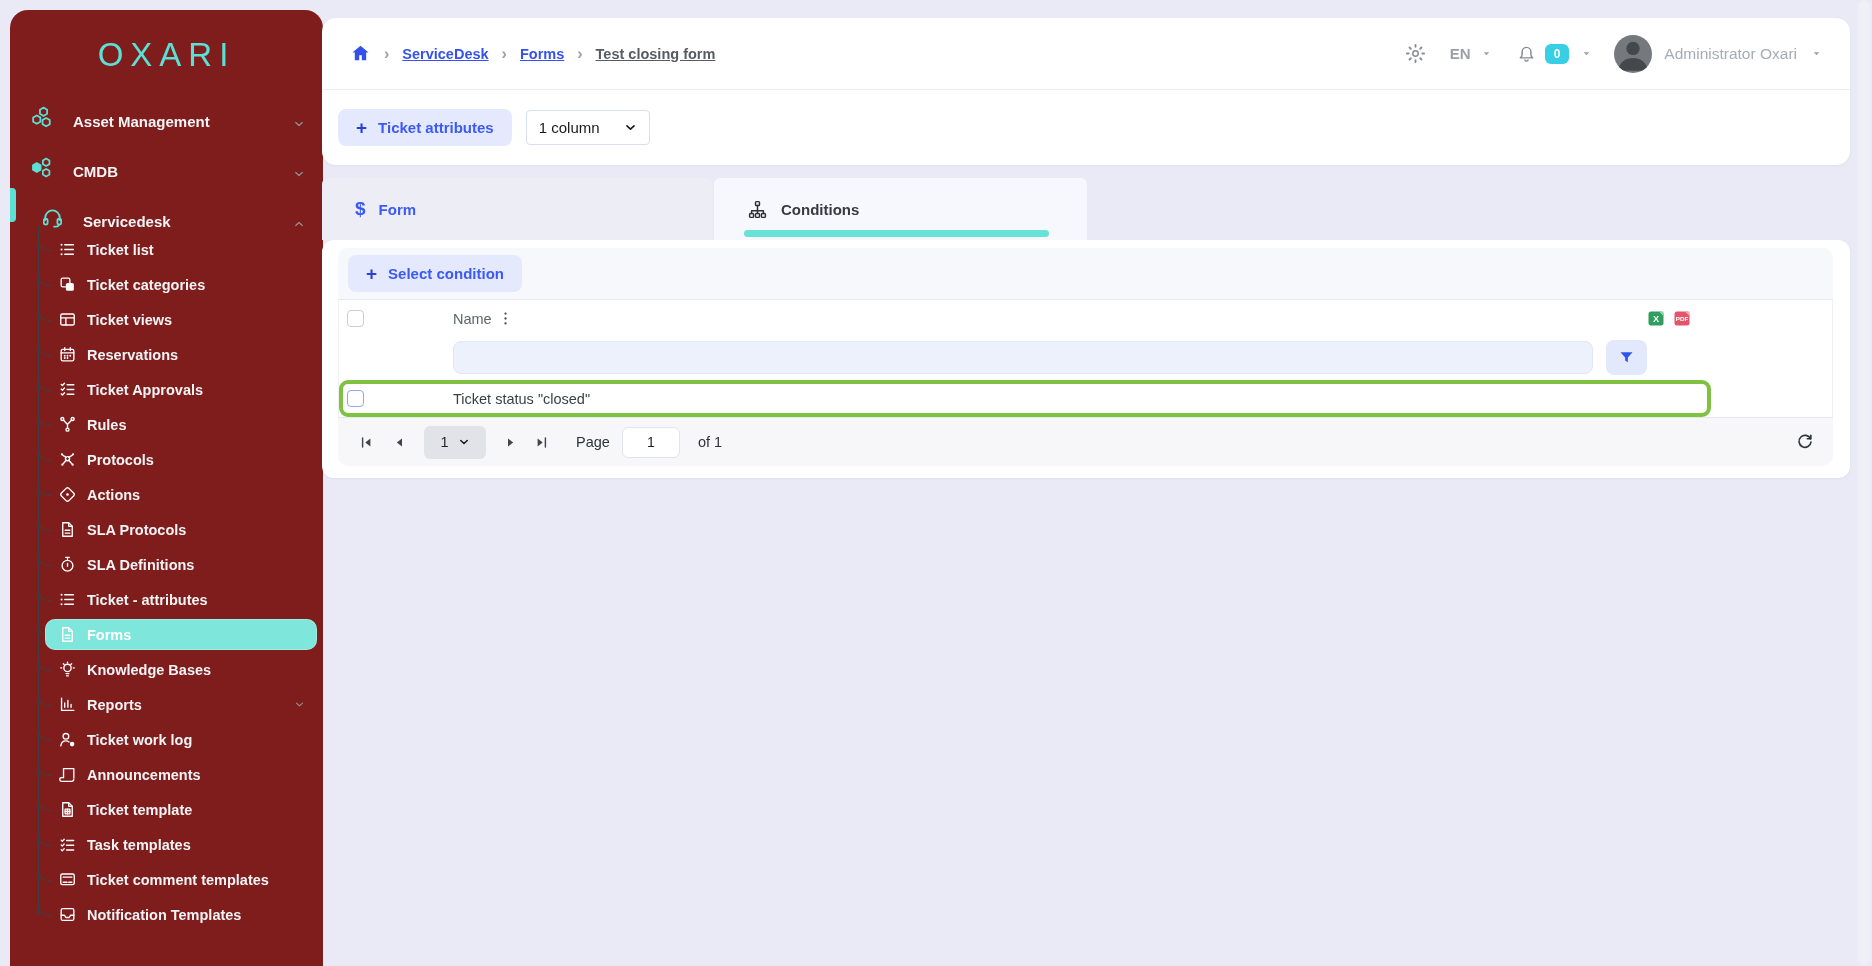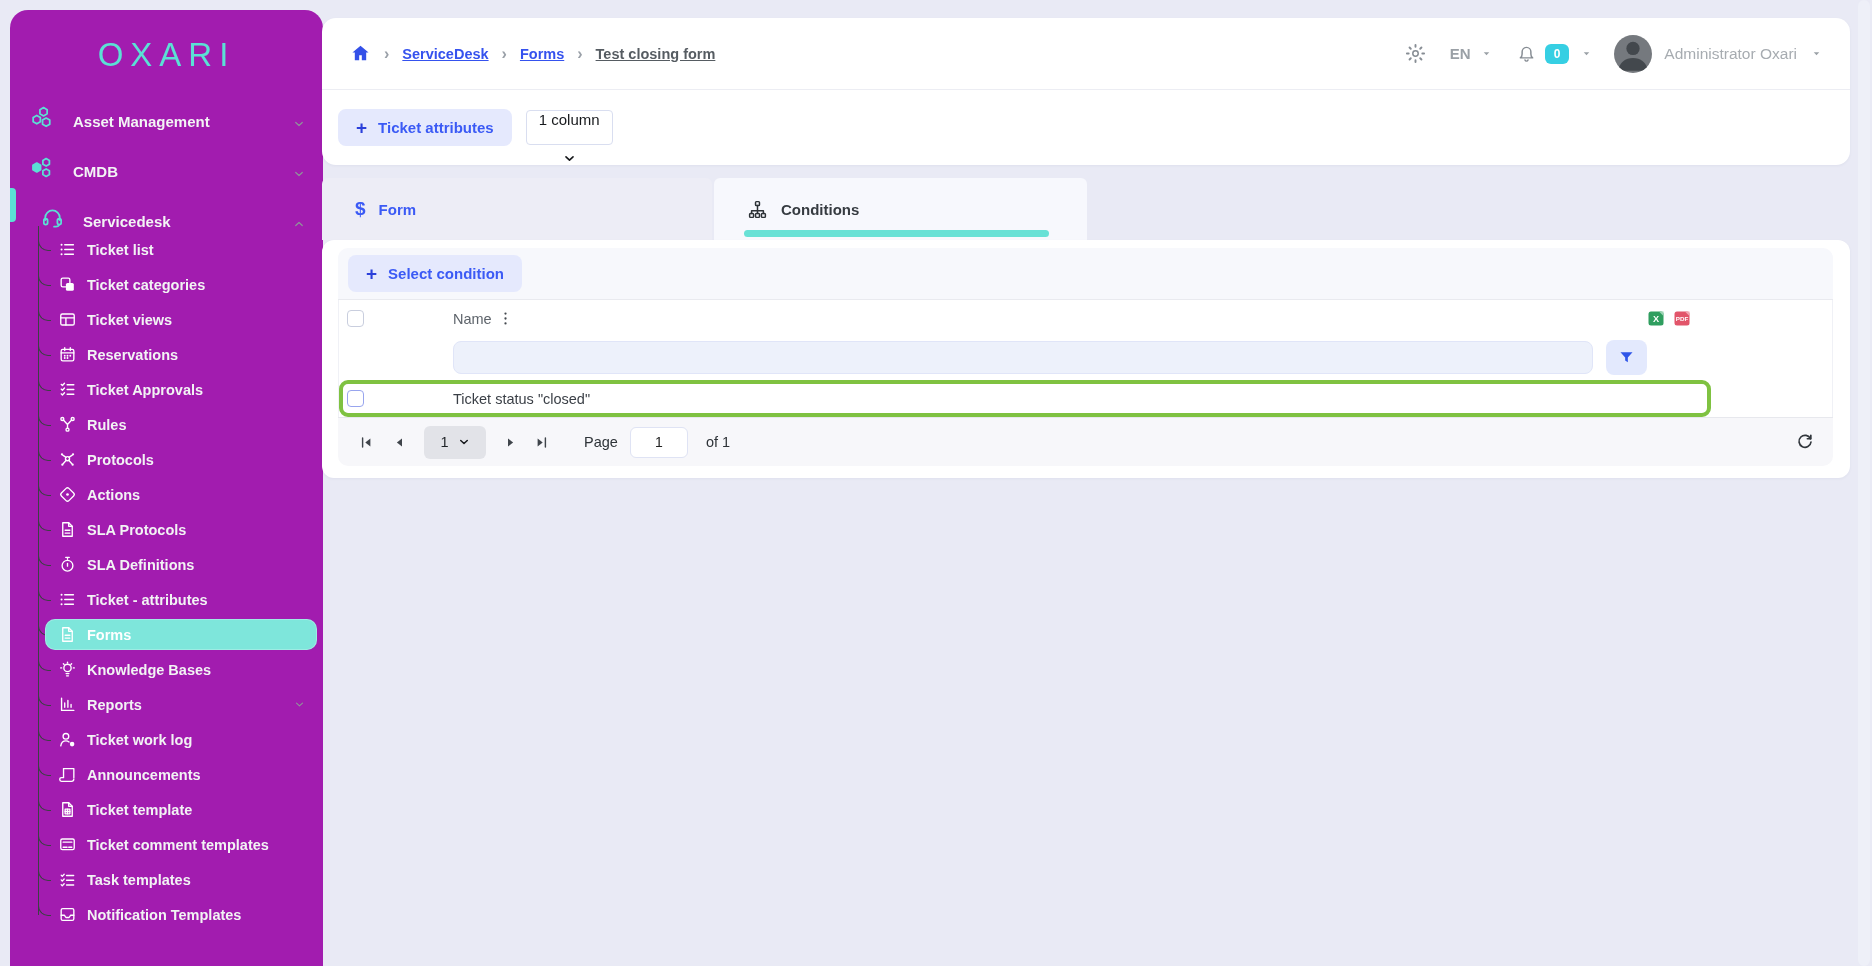--- a/index.html
+++ b/index.html
@@ -2,21 +2,21 @@
 <html><head>
 <meta charset="utf-8">
 <style>
   * { margin:0; padding:0; box-sizing:border-box; }
   html,body { width:1872px; height:966px; }
   body { font-family:"Liberation Sans", sans-serif; background:#e9eaf5; overflow:hidden; }
   .page { position:relative; width:1872px; height:966px; }
 
   
   .sidebar { position:absolute; left:10px; top:10px; width:313px; height:956px;
-             background:#a21caf; border-radius:18px 18px 0 0; overflow:hidden; color:#eef0f1; }
+             background:#7f1d1d; border-radius:18px 18px 0 0; overflow:hidden; color:#eef0f1; }
   .logo { margin-top:26px; text-align:center; font-size:33px; letter-spacing:7px;
           color:#5be0d5; font-weight:400; }
   .side-nav { margin-top:6px; }
   .side-section { position:relative; height:50px; display:flex; align-items:flex-end;
                   padding:0 18px 0 20px; cursor:pointer; }
   .side-section .icon { width:25px; height:25px; color:#5be0d5; flex:none; }
   .side-section .lbl { margin-left:18px; font-weight:700; font-size:15px; color:#f3f4f5; }
   .side-section .chev { margin-left:auto; width:12px; height:12px; color:#8f9499; flex:none; }
   .side-section.servicedesk { padding-left:30px; }
   .active-bar { position:absolute; left:0; top:8px; width:6px; height:34px;
@@ -61,21 +61,21 @@
   .avatar svg { width:100%; height:100%; display:block; }
   .user-name { margin-left:12px; color:#a7acb1; font-size:15.5px; cursor:pointer; }
   .name-caret { margin-left:14px; }
   .attr-row { display:flex; align-items:center; padding-left:16px; height:74px; }
   .btn-light { display:flex; align-items:center; gap:11px; background:#e5e9fd; color:#3b5af5;
                font-size:15px; font-weight:600; height:37px; padding:0 18px; border-radius:8px;
                border:none; cursor:pointer; font-family:inherit; }
   .plus { font-size:19px; font-weight:700; color:#2b40da; line-height:1; }
   .select-box { margin-left:14px; height:35px; background:#fff; border:1.5px solid #d9def0;
                 border-radius:4px; display:flex; align-items:center; padding:0 12px;
-                font-size:15px; color:#17191c; gap:24px; cursor:pointer;flex-direction:column; }
+                font-size:15px; color:#17191c; gap:24px; cursor:pointer; }
   .select-caret { width:13px; height:13px; color:#17191c; }
 
   
   .tabs { position:absolute; top:178px; left:322px; display:flex; }
   .tab { height:62px; display:flex; align-items:center; padding-left:33px; gap:13px;
          font-size:15px; font-weight:600; border-radius:6px 6px 0 0; cursor:pointer; }
   .tab-form { width:390px; background:#ededf6; color:#3b5af5; }
   .dollar { font-size:19px; font-weight:700; }
   .tab-cond { position:relative; width:373px; background:#f7f8fd; color:#363b41; margin-left:2px; }
   .tab-cond .icon { width:21px; height:21px; color:#2c3136; }
@@ -114,21 +114,21 @@
                      border-top:1px solid #e7e8ed; border-radius:0 0 10px 10px;
                      display:flex; align-items:center; padding:0 18px; }
   .pg-ic { width:17px; height:17px; color:#3f444a; cursor:pointer; flex:none; }
   .pg-first { margin-left:2px; }
   .pg-prev, .pg-next { margin-left:16px; }
   .pg-select { margin-left:16px; background:#e2e3e8; border-radius:6px; height:33px; width:62px;
                display:flex; align-items:center; justify-content:center; gap:9px;
                font-size:14.5px; color:#1f2327; cursor:pointer; }
   .pg-select .select-caret { width:12px; height:12px; }
   .pg-last { margin-left:14px; }
-  .pg-label { margin-left:34px; font-size:14.5px; color:#2e3338; }
+  .pg-label { margin-left:26px; font-size:14.5px; color:#2e3338; }
   .pg-input { margin-left:12px; width:58px; height:31px; border:1px solid #dfe3f4; border-radius:6px;
               background:#fff; text-align:center; font-size:14px; color:#222; outline:none;
               font-family:inherit; }
   .pg-of { margin-left:18px; font-size:14.5px; color:#2e3338; }
   .refresh { margin-left:auto; width:20px; height:20px; color:#31363c; cursor:pointer; }
 
   .scroll-track { position:absolute; right:2px; top:0; width:12px; height:100%;
                   background:#eef0f8; border-radius:6px; }
 
   .icon svg, .chev svg, .caret svg, .home-ic svg, .gear-ic svg, .bell-ic svg, .dots svg,
@@ -359,34 +359,34 @@
                 <path d="M13.5 3.5V8H18"></path>
                 <rect x="9" y="11.5" width="6" height="6"></rect>
                 <path d="M12 11.5v6M9 14.5h6"></path>
               </svg>
             </span>
             <span class="lbl">Ticket template</span>
           </div>
           <div class="side-item">
             <span class="icon">
               <svg viewBox="0 0 24 24" fill="none" stroke="currentColor" stroke-width="1.7" stroke-linecap="round" stroke-linejoin="round">
+                <path d="M4 6.5 5.4 8l2.4-2.6M4 12.5 5.4 14l2.4-2.6M4 18.5 5.4 20l2.4-2.6"></path>
+                <path d="M10.8 7h9M10.8 13h9M10.8 19h9"></path>
+              </svg>
+            </span>
+            <span class="lbl">Task templates</span>
+          </div>
+          <div class="side-item">
+            <span class="icon">
+              <svg viewBox="0 0 24 24" fill="none" stroke="currentColor" stroke-width="1.7" stroke-linecap="round" stroke-linejoin="round">
                 <rect x="3.5" y="5" width="17" height="13.5" rx="2"></rect>
                 <path d="M6.5 15.5h5M13.5 15.5h4M6.5 9h11"></path>
               </svg>
             </span>
             <span class="lbl">Ticket comment templates</span>
-          </div>
-          <div class="side-item">
-            <span class="icon">
-              <svg viewBox="0 0 24 24" fill="none" stroke="currentColor" stroke-width="1.7" stroke-linecap="round" stroke-linejoin="round">
-                <path d="M4 6.5 5.4 8l2.4-2.6M4 12.5 5.4 14l2.4-2.6M4 18.5 5.4 20l2.4-2.6"></path>
-                <path d="M10.8 7h9M10.8 13h9M10.8 19h9"></path>
-              </svg>
-            </span>
-            <span class="lbl">Task templates</span>
           </div>
           <div class="side-item">
             <span class="icon">
               <svg viewBox="0 0 24 24" fill="none" stroke="currentColor" stroke-width="1.7" stroke-linecap="round" stroke-linejoin="round">
                 <rect x="4" y="4.5" width="16" height="15" rx="2"></rect>
                 <path d="M4 13h4.2l1.8 2.8h4l1.8-2.8H20"></path>
               </svg>
             </span>
             <span class="lbl">Notification Templates</span>
           </div>

